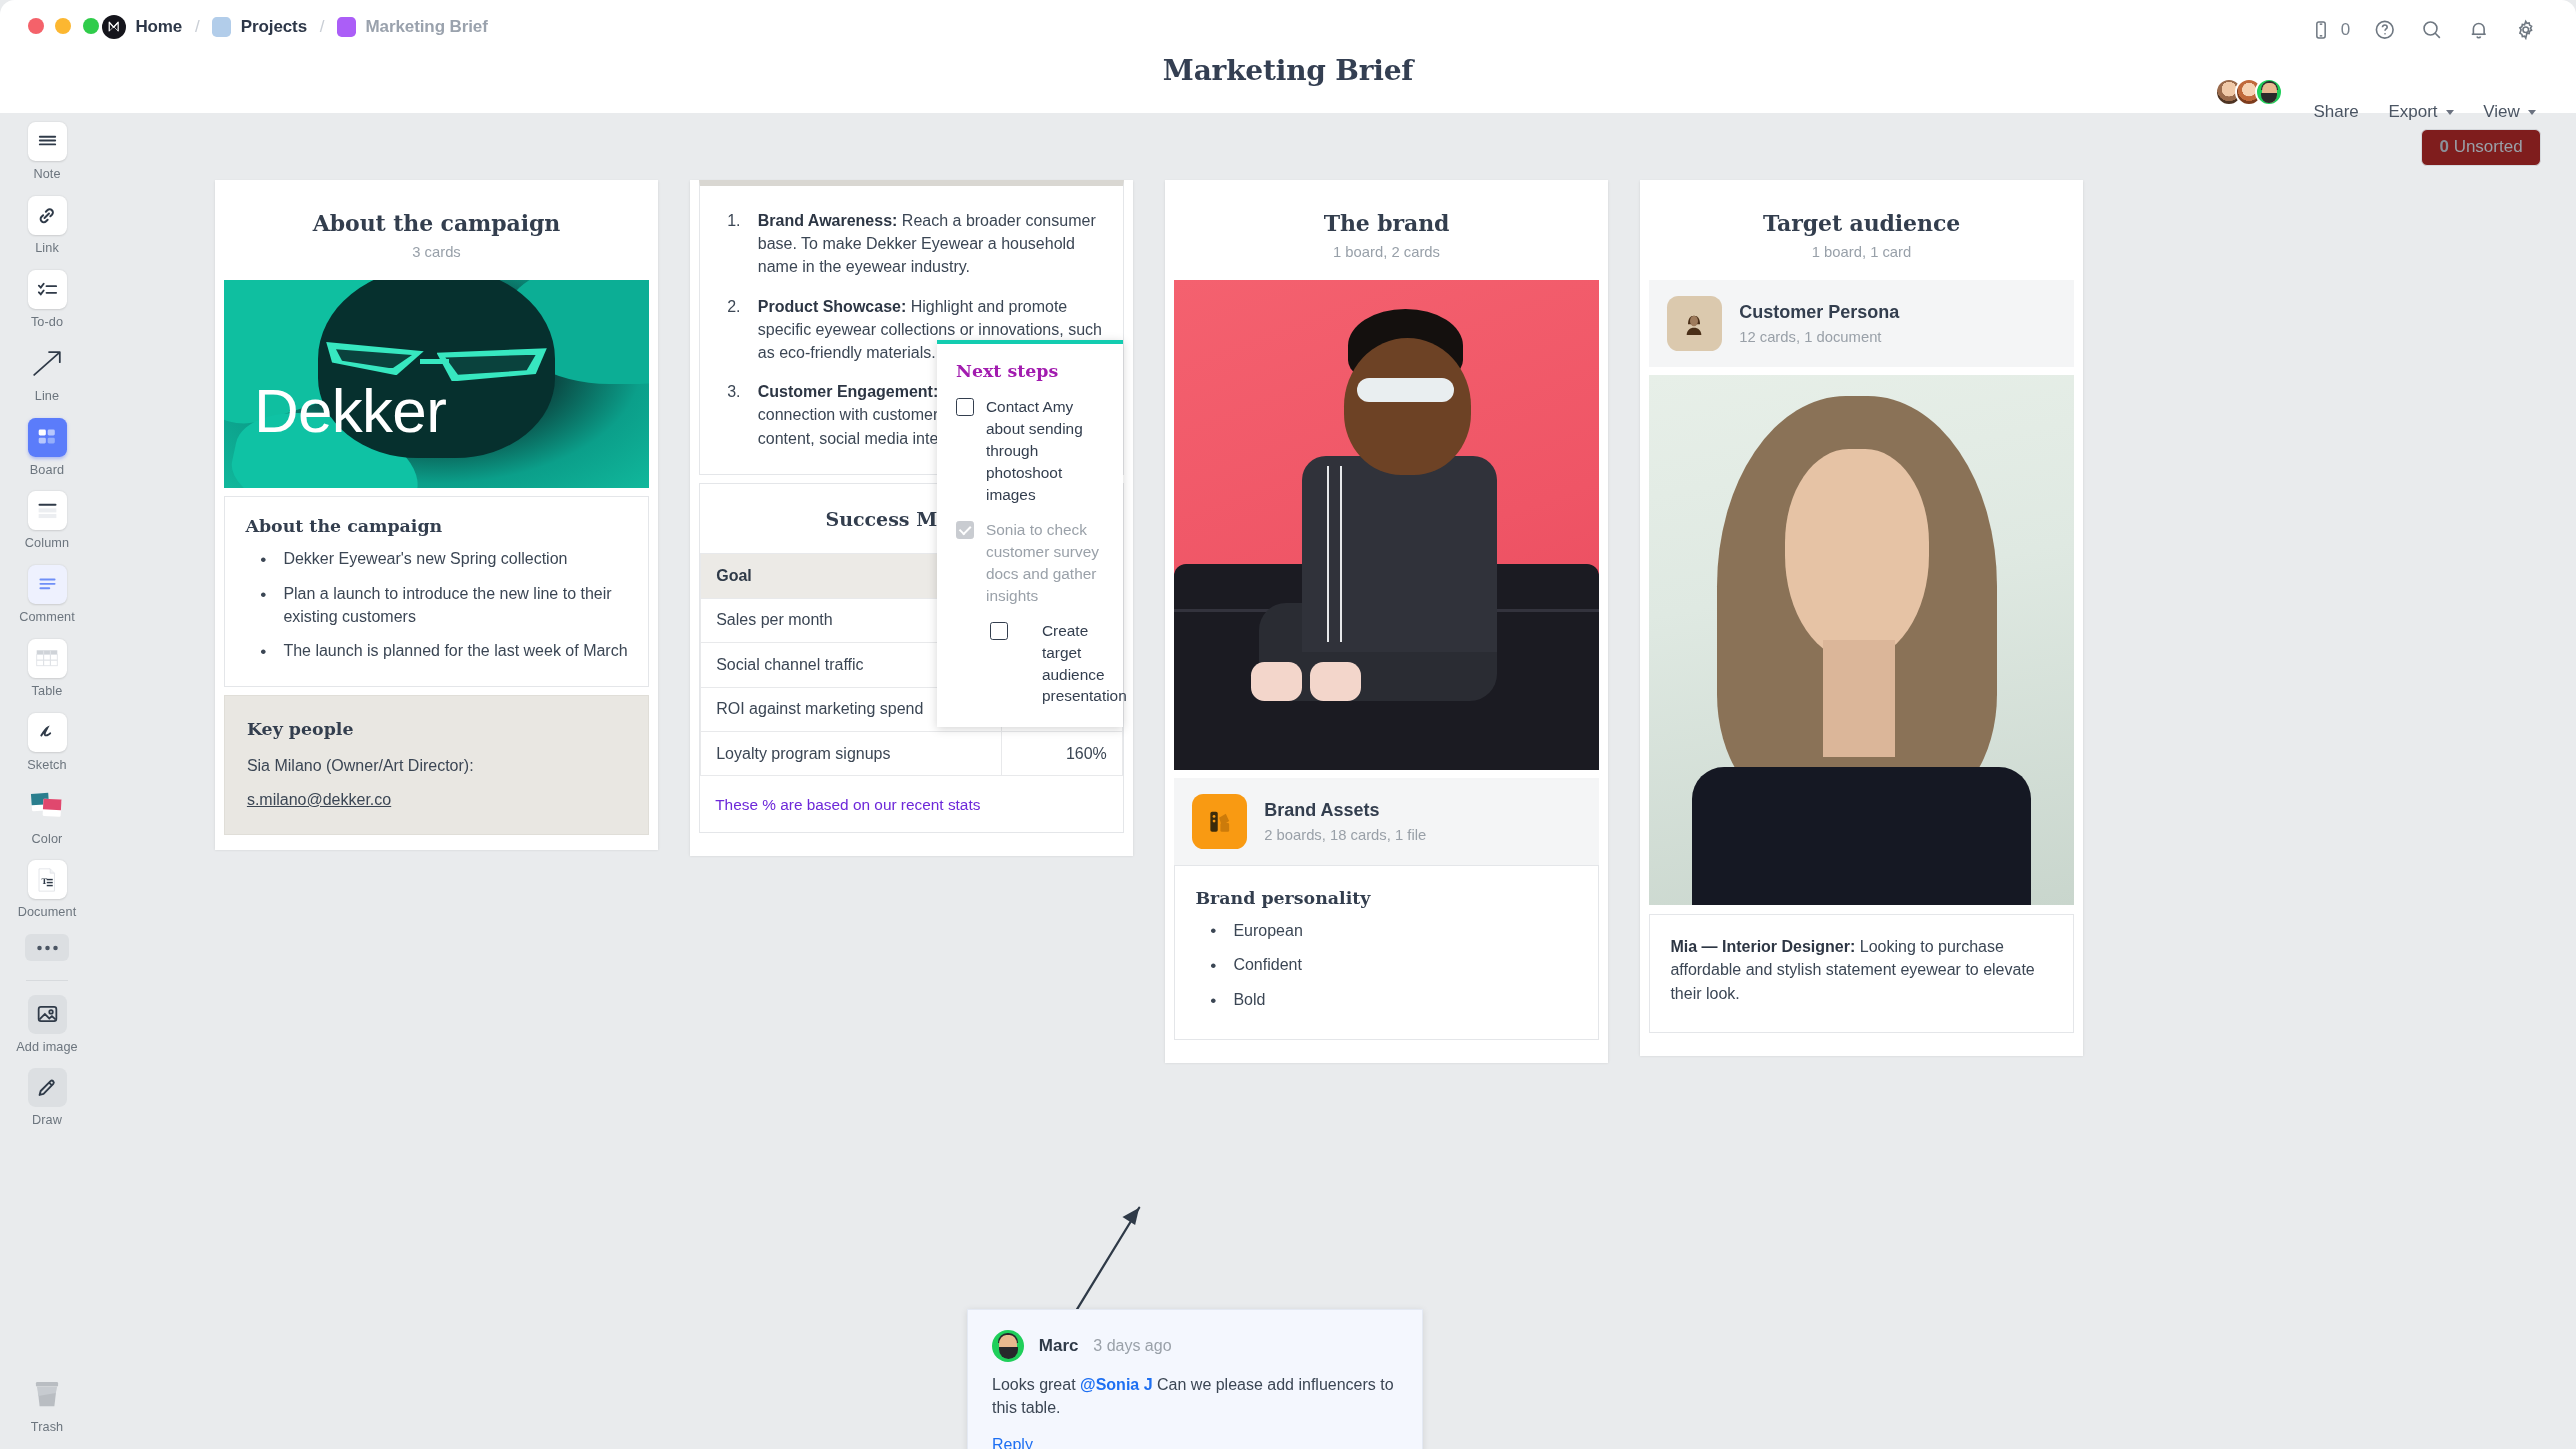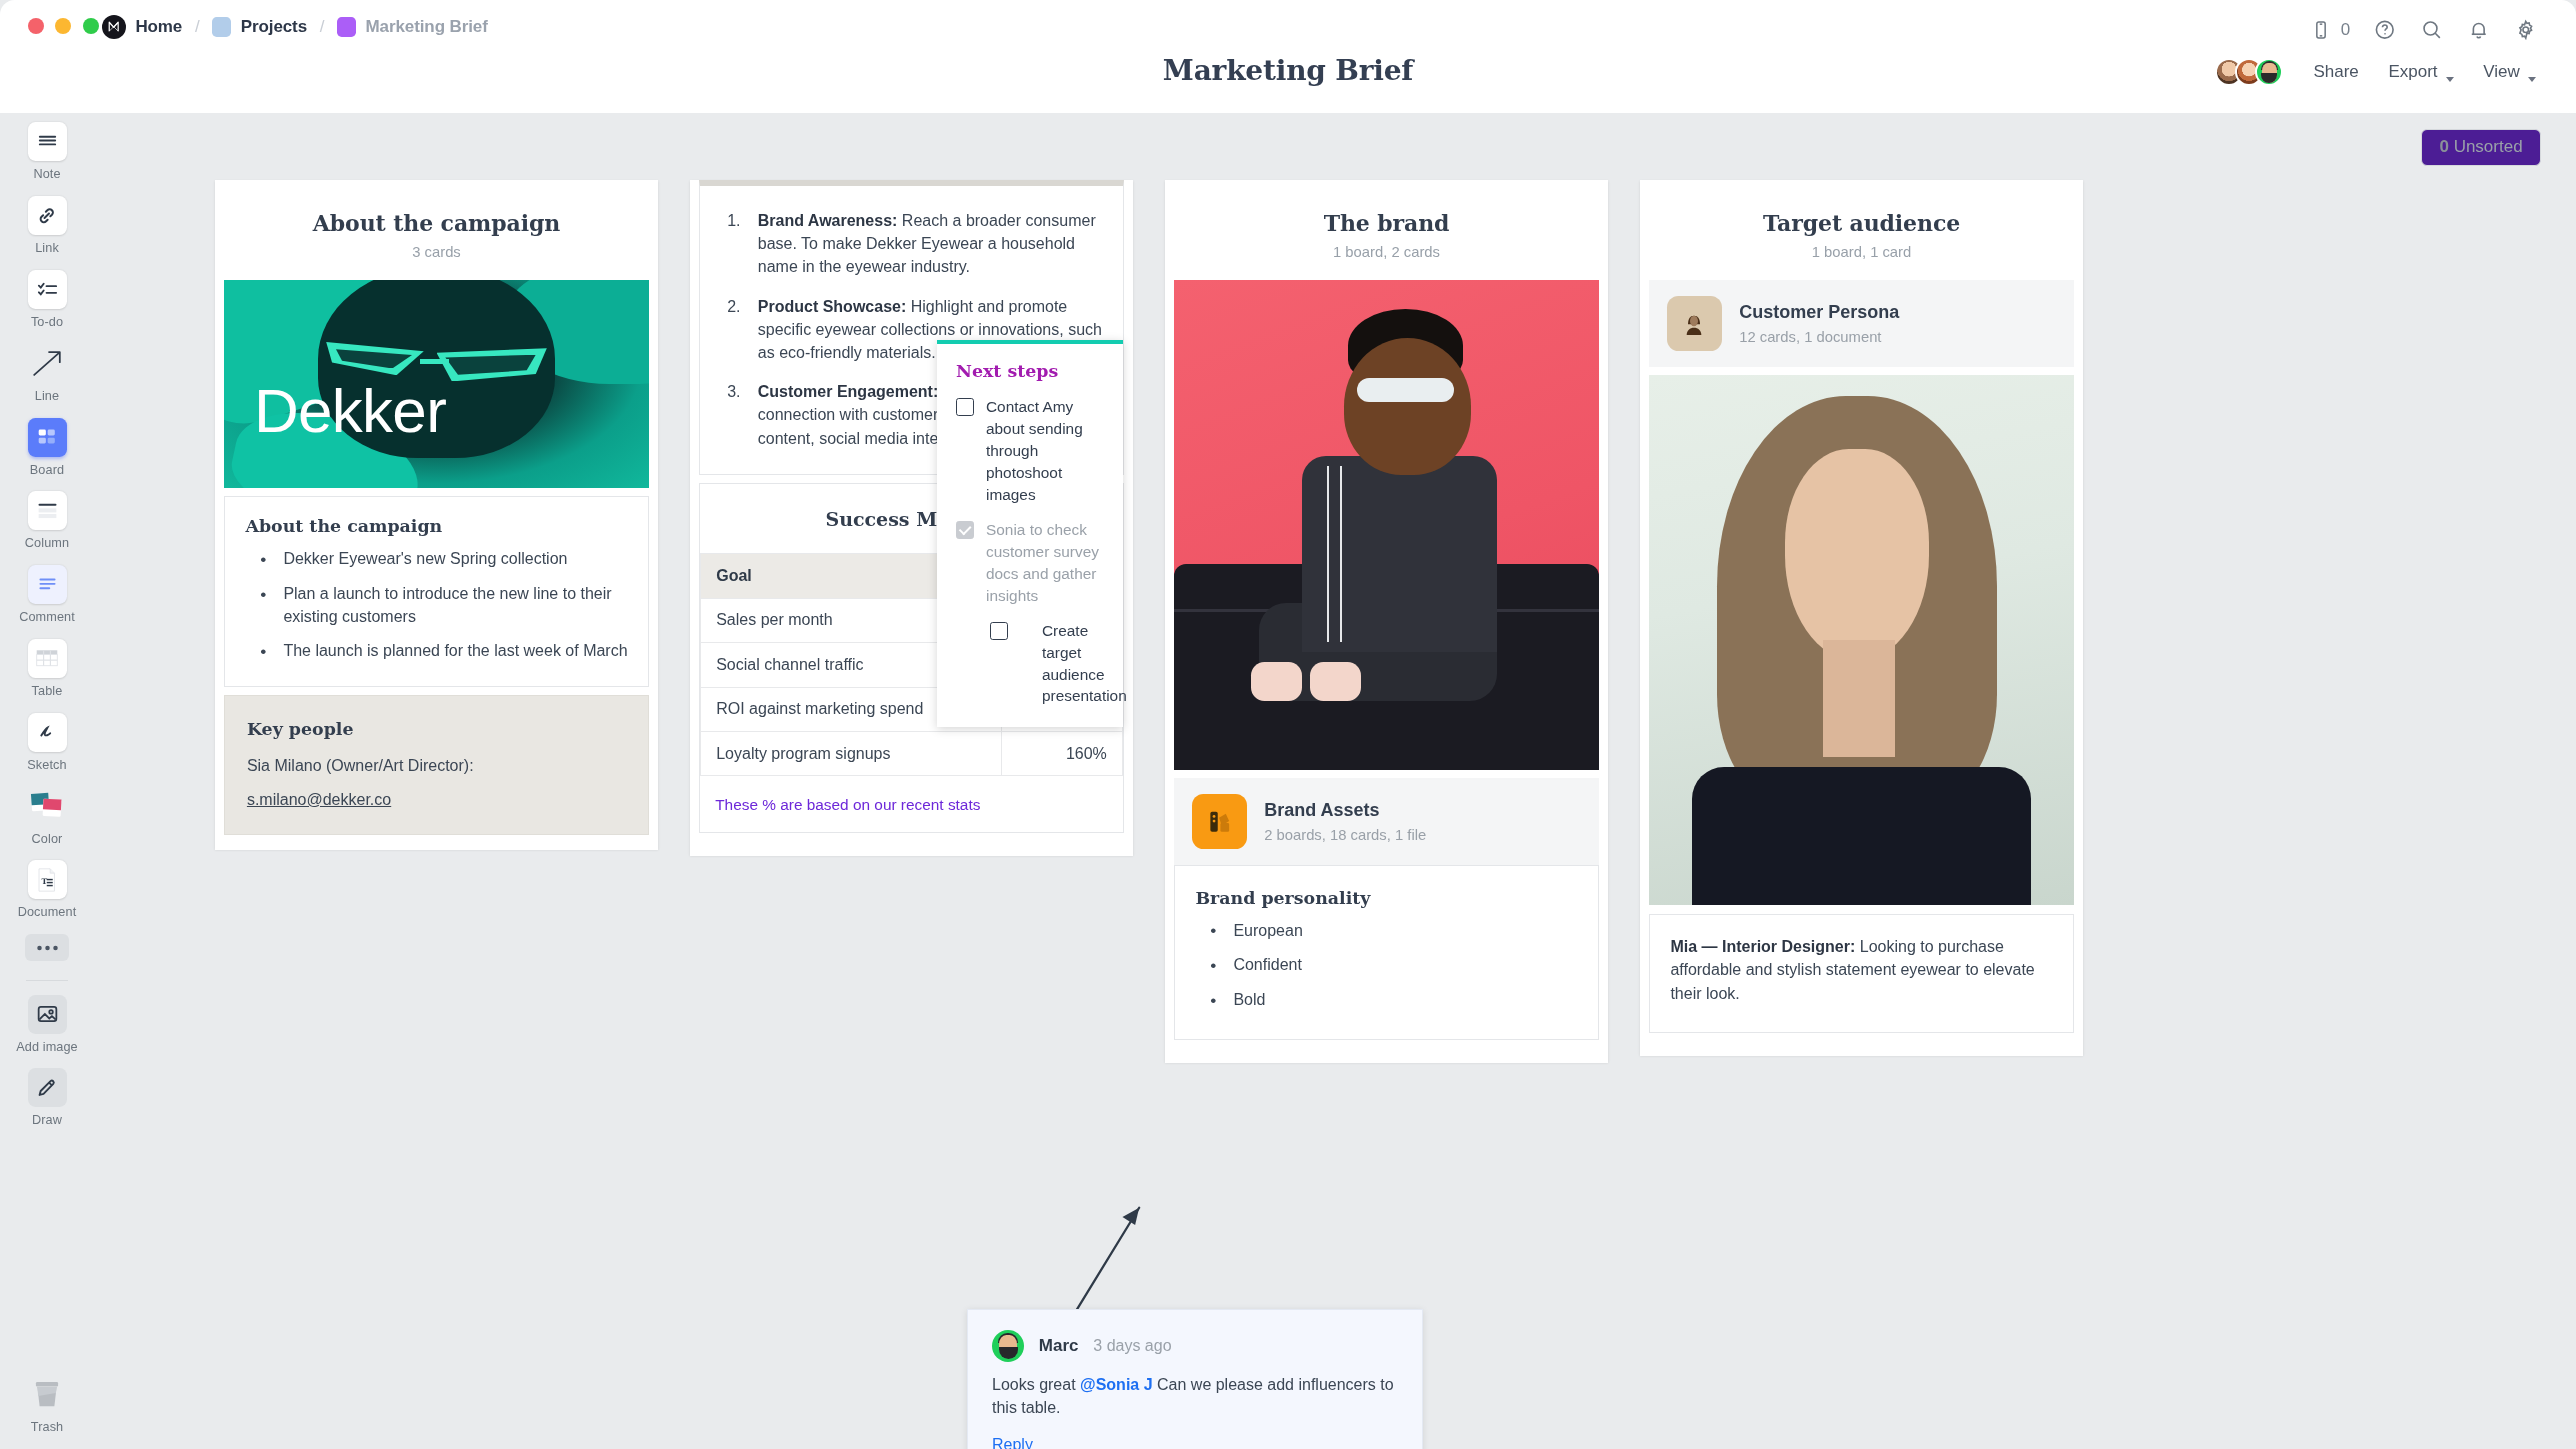--- a/index.html
+++ b/index.html
@@ -50,21 +50,21 @@
   .tb-actions { position:absolute; right:25.5px; top:58px; display:flex; align-items:center; gap:0; }
   .avatars { display:flex; margin-right:16px; }
   .av { width:28px;height:28px;border-radius:50%; border:2px solid #fff; margin-left:-8px; background:#ccc; overflow:hidden; position:relative;}
   .av:first-child{ margin-left:0; }
   .av1{ background: radial-gradient(circle at 50% 38%, #f0c9a8 0 38%, #9b6b4c 39% 62%, #4d3322 63% 100%); }
   .av2{ background: radial-gradient(circle at 50% 40%, #f6d2b4 0 36%, #c0693c 37% 60%, #7d3c1d 61% 100%); }
   .av3{ background:#1fcf5a; }
   .av3 .face{ position:absolute; left:5.4px; top:2.7px; width:14.8px;height:20px;border-radius:40% 40% 45% 45%; background:#e8b98f;}
   .av3 .hair{ position:absolute; left:4px; top:1.3px; width:17.4px;height:8.7px;border-radius:8.7px 8.7px 0 0; background:#2b2b2b;}
   .av3 .beard{ position:absolute; left:4.7px; top:12.7px; width:16px;height:10.7px;border-radius:0 0 9.4px 9.4px; background:#2b2b2b;}
-  .tb-btn { font-size:17px; color:#4b5563; padding:4px 14.8px; cursor:pointer; display:flex;align-items:flex-end;gap:8px;}
+  .tb-btn { font-size:17px; color:#4b5563; padding:4px 14.8px; cursor:pointer; display:flex;align-items:center;gap:8px;margin-top:40px;}
   .chev { width:0;height:0;border-left:4.7px solid transparent;border-right:4.7px solid transparent;border-top:5.4px solid #6b7280; }
 
   
   .sidebar {
     position:absolute; left:0; top:113px; width:94px; height:1336px;
     background:#e9ebed; border-radius:0 0 0 14.8px;
     display:flex; flex-direction:column; align-items:center; padding-top:9.4px;
   }
   .tool { width:94px; display:flex; flex-direction:column; align-items:center; margin-bottom:14.8px; cursor:pointer; }
   .tool-ico {
@@ -77,21 +77,21 @@
   .tool-ico.active { background:#5b7cfa; box-shadow:0 1.3px 3.4px rgba(80,110,250,.4); }
   .tool-lbl { font-size:12.7px; color:#6c757e; margin-top:6px; letter-spacing:0.1px; }
   .tool-sep { width:42px; height:1.3px; background:#d7dadd; margin:4px 0 13.4px; }
   .spacer { flex:1; }
 
   
   .canvas { position:absolute; left:94px; top:113px; width:2482px; height:1336px; background:#e9ebed; overflow:hidden; }
 
   .unsorted {
     position:absolute; right:35px; top:16px;
-    background:#4c1d95; border:0.7px solid #d5d8dc; border-radius:6px;
+    background:#7f1d1d; border:0.7px solid #d5d8dc; border-radius:6px;
     padding:7.4px 17.4px; font-size:17px; color:#9aa1a9;
   }
   .unsorted b { color:#8a9099; }
 
   
   .cols { position:absolute; left:121px; top:67px; display:flex; gap:32px; align-items:flex-start; }
   .col { width:443px; background:#ffffff; box-shadow:0 0.7px 2.7px rgba(0,0,0,.10); }
   .col-head { padding:29.5px 13.4px 20px; text-align:center; }
   .col-title { font-family:"DejaVu Serif", serif; font-weight:bold; font-size:22px; color:#333e4e; letter-spacing:-0.1px;}
   .col-sub { font-size:14.8px; color:#98a0a9; margin-top:8px; }

